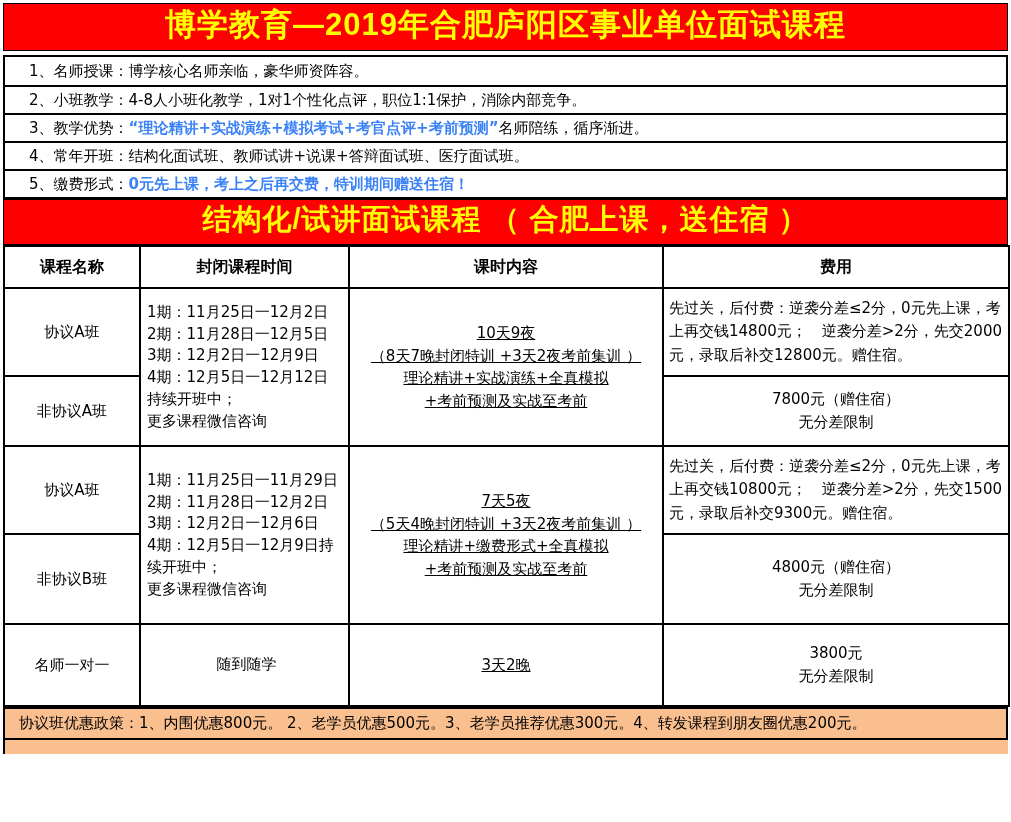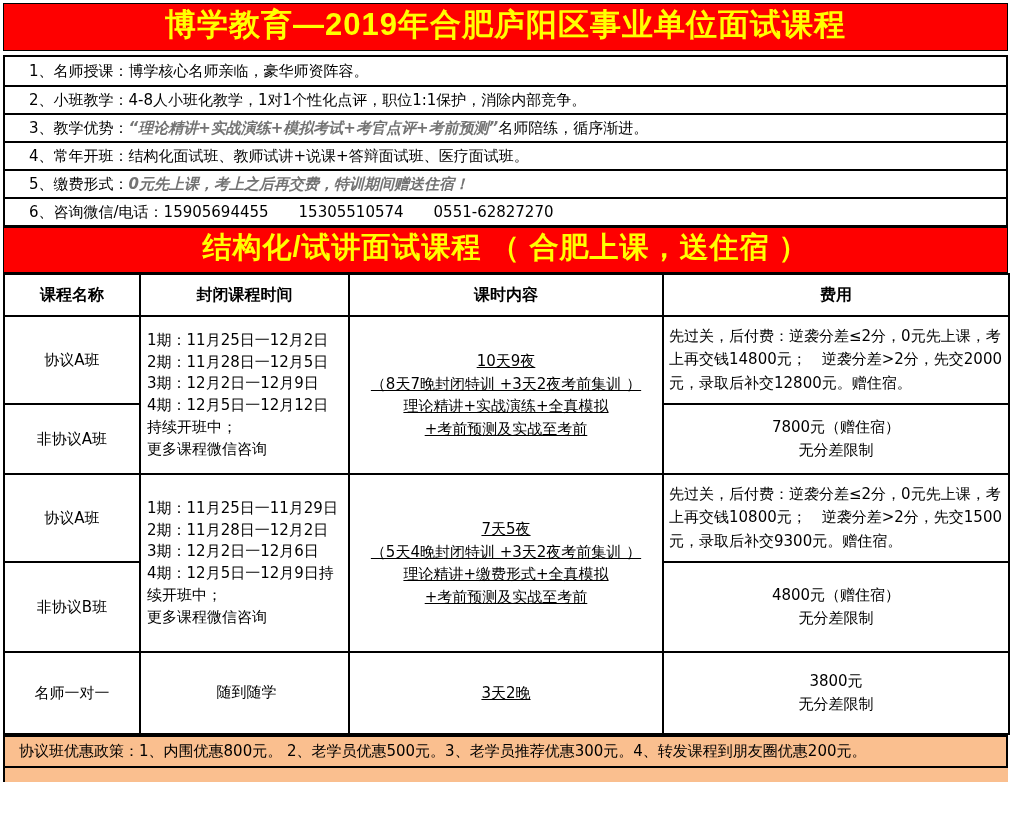--- a/index.html
+++ b/index.html
@@ -37,21 +37,21 @@
   
   .features { border: 2px solid #000; }
   .feature-row {
     height: 28px;
     display: flex; align-items: center;
     padding-left: 24px;
     font-size: 15px;
     white-space: pre-wrap;
   }
   .feature-row + .feature-row { border-top: 2px solid #000; }
-  .hl { color: #737373; font-weight: bold; font-style: italic; }
+  .hl { color: #3b82f6; font-weight: bold; }
   
   table.course {
     width: 100%;
     border-collapse: collapse;
     table-layout: fixed;
   }
   table.course th, table.course td {
     border: 2px solid #000;
     font-size: 15px;
     vertical-align: middle;
@@ -110,23 +110,20 @@
       <span>2、小班教学：4-8人小班化教学，1对1个性化点评，职位1:1保护，消除内部竞争。</span><span class="hl"></span><span></span>
     </div>
     <div class="feature-row">
       <span>3、教学优势：</span><span class="hl">“理论精讲+实战演练+模拟考试+考官点评+考前预测”</span><span>名师陪练，循序渐进。</span>
     </div>
     <div class="feature-row">
       <span>4、常年开班：结构化面试班、教师试讲+说课+答辩面试班、医疗面试班。</span><span class="hl"></span><span></span>
     </div>
     <div class="feature-row">
       <span>5、缴费形式：</span><span class="hl">0元先上课，考上之后再交费，特训期间赠送住宿！</span><span></span>
-    </div>
-    <div class="feature-row">
-      <span>6、咨询微信/电话：15905694455　　15305510574　　0551-62827270</span><span class="hl"></span><span></span>
     </div>
   </div>
 
   <div class="banner banner-section">
     <span class="banner-text">结构化/试讲面试课程 （ 合肥上课，送住宿 ）</span>
   </div>
 
   <table class="course">
     <colgroup>
       <col style="width:136px">

